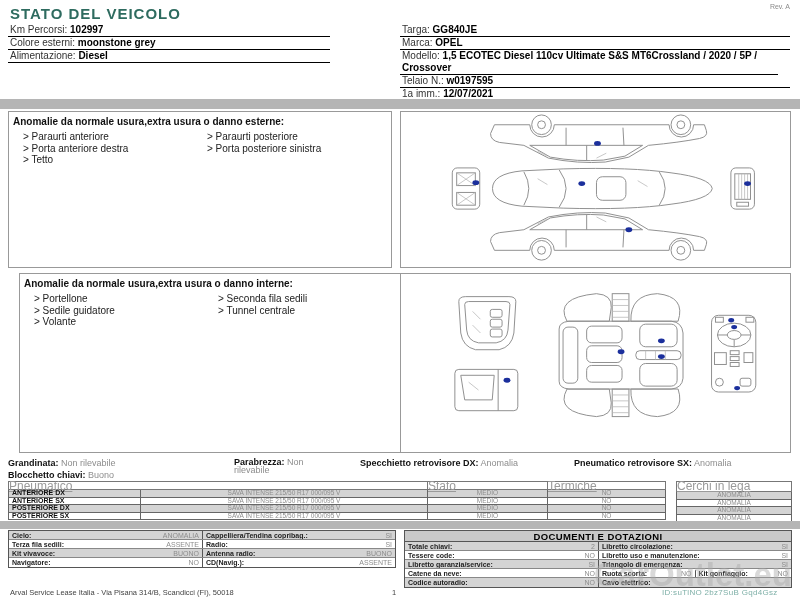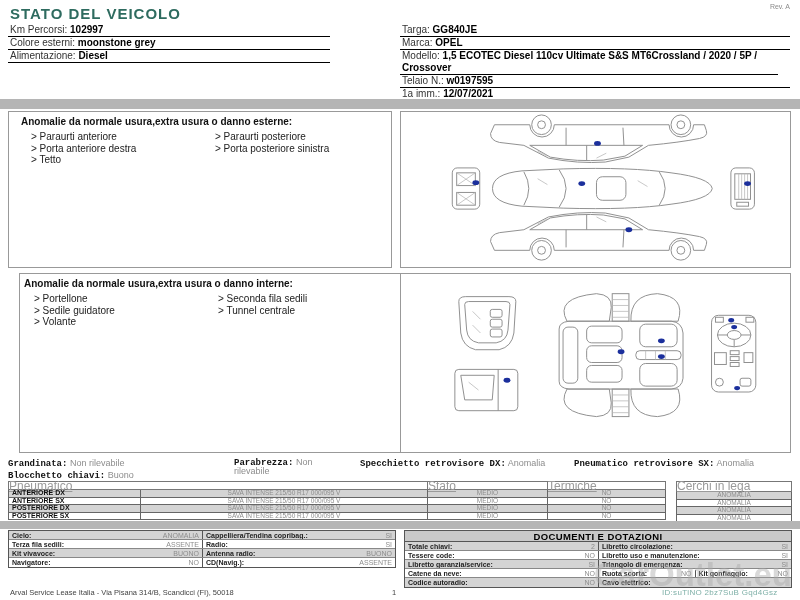--- a/index.html
+++ b/index.html
@@ -16,34 +16,34 @@
   .fields-right { position:absolute; left:400px; top:24px; width:390px; }
   .field { border-bottom:1px solid #000000; font-size:10px; line-height:12px; padding:0 0 0 2px; min-height:12.5px; }
   .field .lab { color:#333; }
   .field .val { font-weight:bold; color:#000; }
 
   .band { position:absolute; left:0; width:800px; background:#b5b5b5; }
   .band1 { top:99px;  height:10px; }
   .band2 { top:521px; height:8px;  }
 
   .box { position:absolute; border:1px solid #999; background:#fff; }
-  .ext-box      { left:8px;   top:111px; width:384px; height:157px;padding-left:8px; }
+  .ext-box      { left:8px;   top:111px; width:384px; height:157px; }
   .ext-diagram  { left:400px; top:111px; width:391px; height:157px; }
   .int-box      { left:19px;   top:273px; width:384px; height:180px; }
   .int-diagram  { left:400px; top:273px; width:391px; height:180px; }
   .box-heading { font-size:10px; font-weight:bold; color:#111; padding:4px 4px 2px 4px; }
   .anom-cols { position:relative; }
   .anom-col { position:absolute; top:2px; font-size:10px; line-height:11.5px; color:#222; }
   .anom-col.c1 { left:14px; }
   .anom-col.c2 { left:198px; }
   .diag-svg { width:100%; height:100%; display:block; }
 
   .cond { position:absolute; left:8px; top:458px; width:784px; height:22px; font-size:9px; }
   .cond-item { position:absolute; top:0; white-space:nowrap; }
-  .cond-item .lab { color:#111; font-weight:bold;font-family:Liberation Mono, monospace; }
+  .cond-item .lab { color:#111; font-weight:bold; }
   .cond-item .val { color:#8d8d8d; }
   .cond-grandinata { left:0; }
   .cond-parabrezza { left:226px; width:86px; white-space:normal; line-height:8px; }
   .cond-dx { left:352px; }
   .cond-sx { left:566px; }
   .cond-blocchetto { top:12px; left:0; }
 
   .tyres { position:absolute; left:8px; top:481px; width:784px; height:39px; }
   .tt-main { position:absolute; left:0; top:0; width:658px; }
   .tt-hrow { display:flex; height:9px; }

